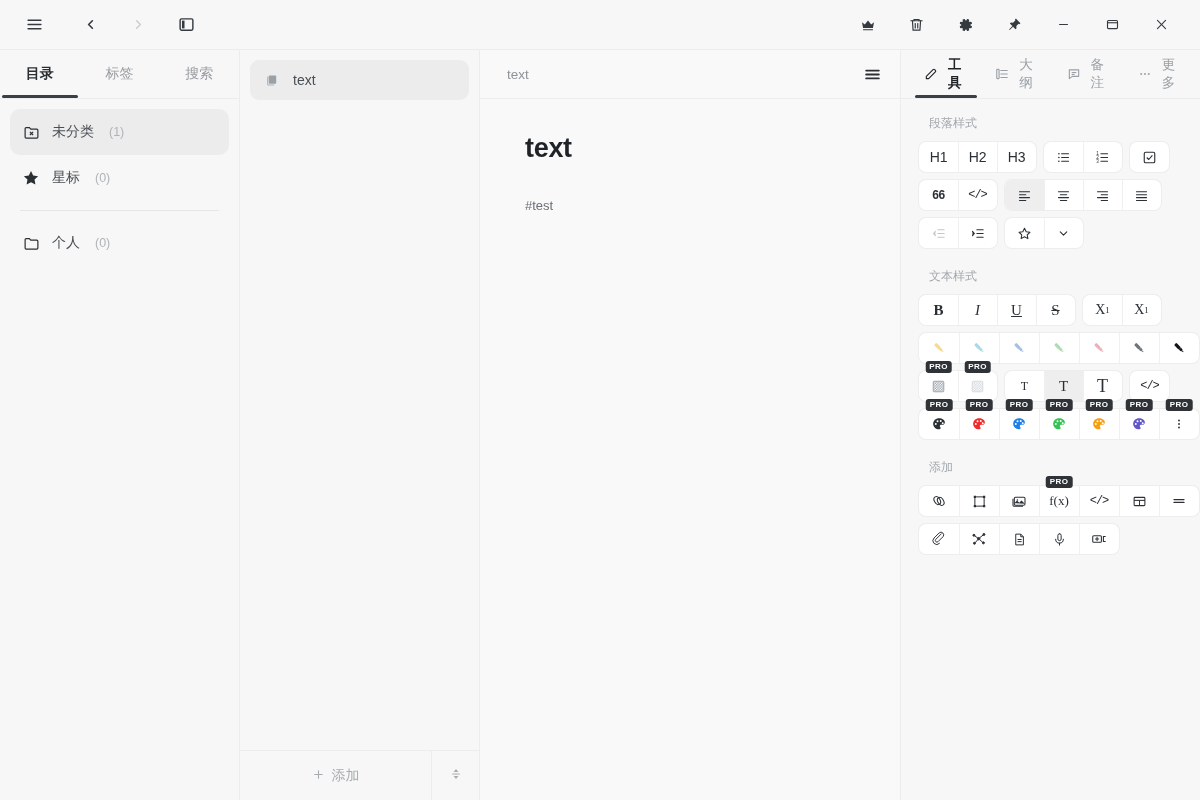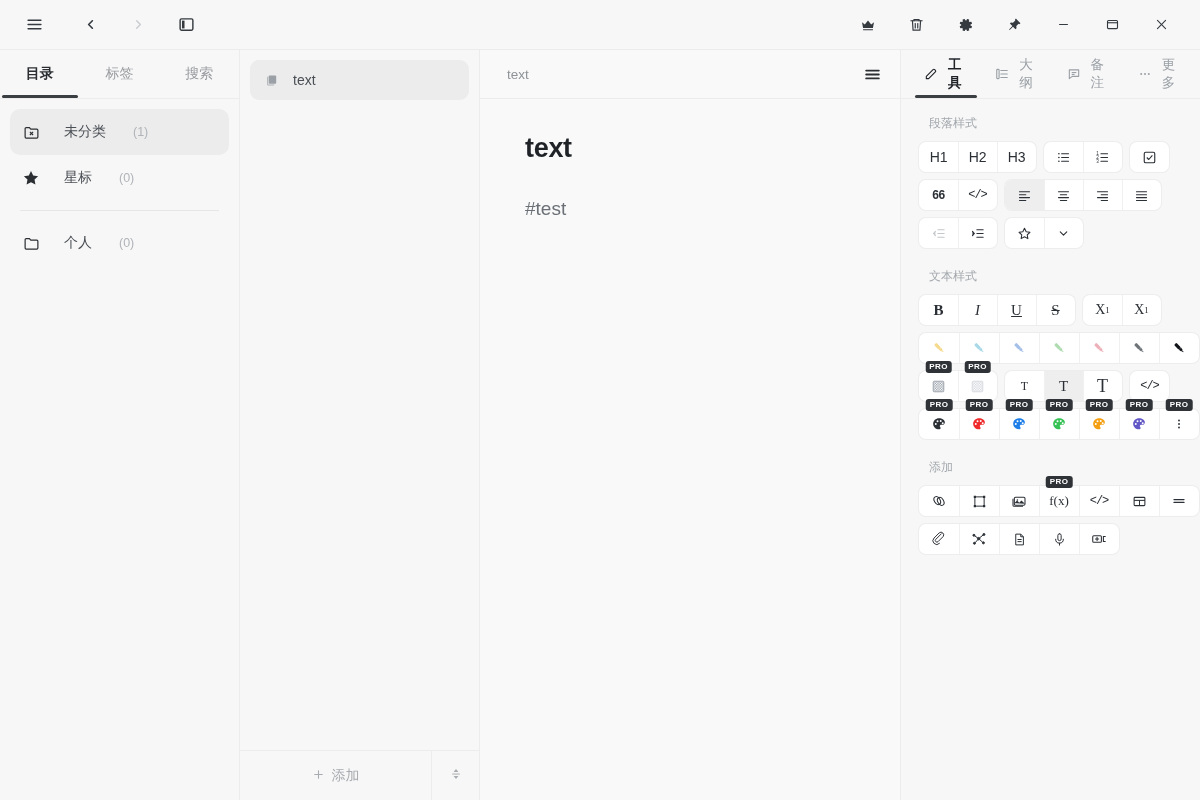--- a/index.html
+++ b/index.html
@@ -57,21 +57,21 @@
   }
   .side-tab.active { color: #2b2f33; font-weight: bold; }
   .side-tab.active::after {
     content: ""; position: absolute; left: 50%; transform: translateX(-50%);
     bottom: 0; width: 76px; height: 3px; background: #3a3f44; border-radius: 2px;
   }
   .side-list { padding: 10px; }
   .side-item {
     height: 46px; display: flex; align-items: center;
     padding: 0 12px; border-radius: 10px; cursor: pointer;
-    color: #4a4f55; font-size: 14px; gap: 24px;
+    color: #4a4f55; font-size: 14px; gap: 12px;
   }
   .side-item.active { background: #ececec; }
   .side-item .ic { width: 18px; height: 18px; display: flex; align-items: center; justify-content: center; color: #2b2f33; }
   .side-item .count { color: #b0b4b8; font-size: 12.5px; margin-left: 3px; }
   .side-sep { height: 1px; background: #e6e6e6; margin: 9px 10px; }
 
   
   .notelist {
     width: 240px; min-width: 240px;
     background: #f7f7f7;
@@ -106,21 +106,21 @@
     height: 49px; min-height: 49px;
     display: flex; align-items: center;
     padding: 0 18px 0 27px;
     border-bottom: 1px solid #ececec;
     background: #f9f9f9;
   }
   .editor-breadcrumb { font-size: 13.5px; color: #8e9398; }
   .editor-menu { margin-left: auto; color: #2b2f33; cursor: pointer; display: flex; align-items: center; }
   .editor-body { flex: 1; overflow: hidden; padding: 34px 45px 0 45px; }
   .doc-title { font-size: 27px; font-weight: bold; color: #1f2328; letter-spacing: -0.3px; }
-  .doc-tag { margin-top: 34px; font-size: 19px; color: #6a7076; }
+  .doc-tag { margin-top: 34px; font-size: 13px; color: #6a7076; }
   .code-block {
     margin-top: 38px;
     background: #efefef;
     border-radius: 7px;
     padding: 22px 22px 22px 21px;
     max-width: 330px;
   }
   .code-block pre {
     font-family: "Liberation Mono", "DejaVu Sans Mono", monospace;
     font-size: 12.6px; line-height: 21.3px; color: #3b4046;

